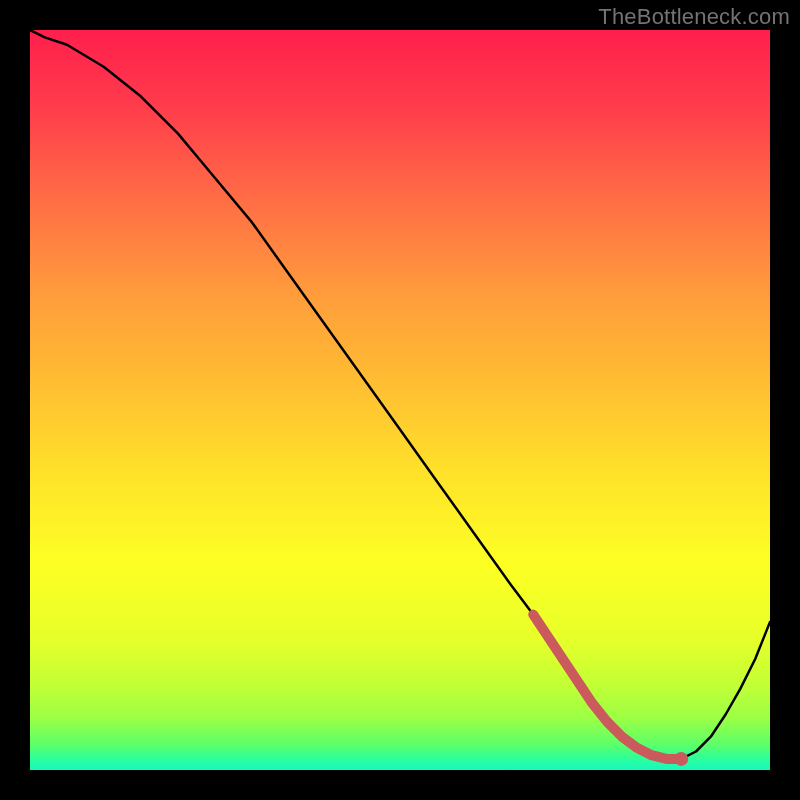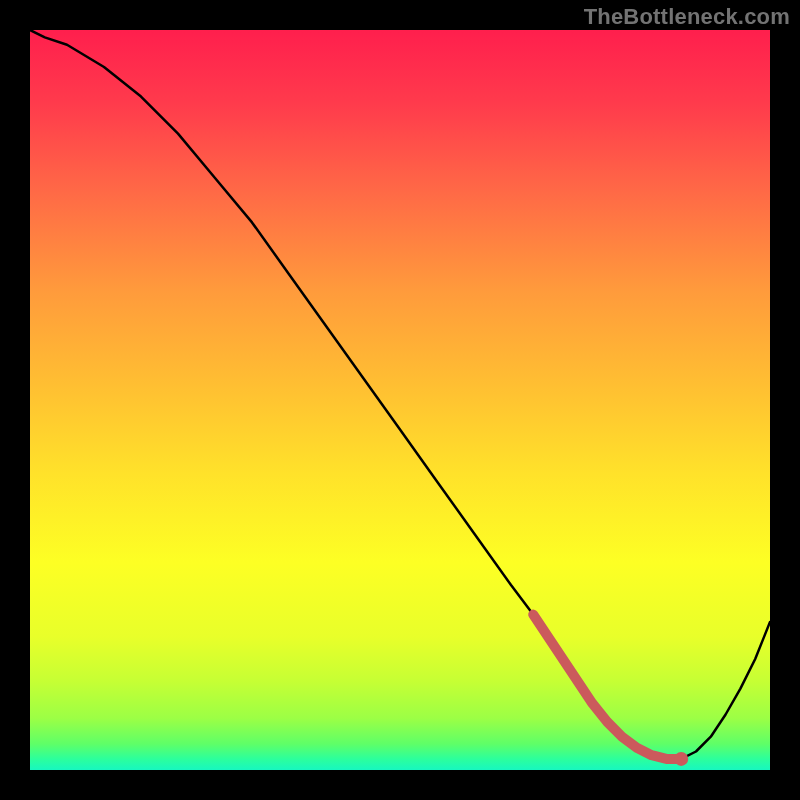--- a/index.html
+++ b/index.html
@@ -16,21 +16,21 @@
     width: 800px;
     height: 800px;
     background: #000;
   }
   .watermark {
     position: absolute;
     top: 4px;
     right: 10px;
     color: #737373;
     font-size: 22px;
-    font-weight: 700;
+    font-weight: 400;
     letter-spacing: 0.2px;
     z-index: 10;
   }
   .plot-area {
     position: absolute;
     left: 30px;
     top: 30px;
     width: 740px;
     height: 740px;
     overflow: hidden;

